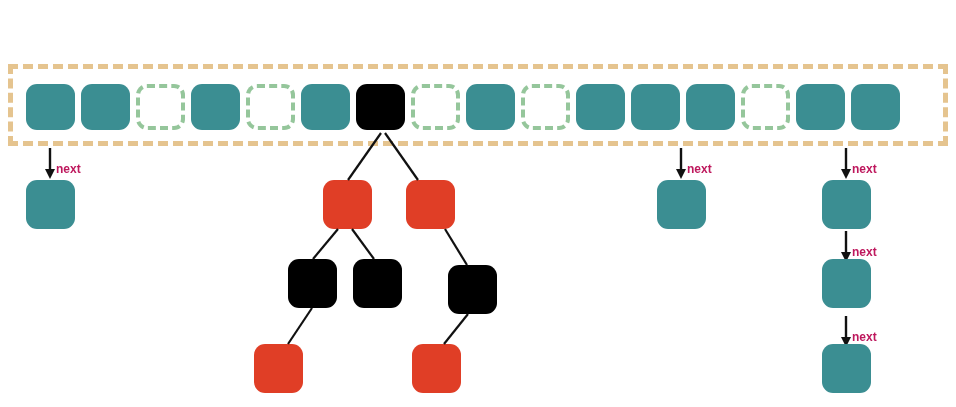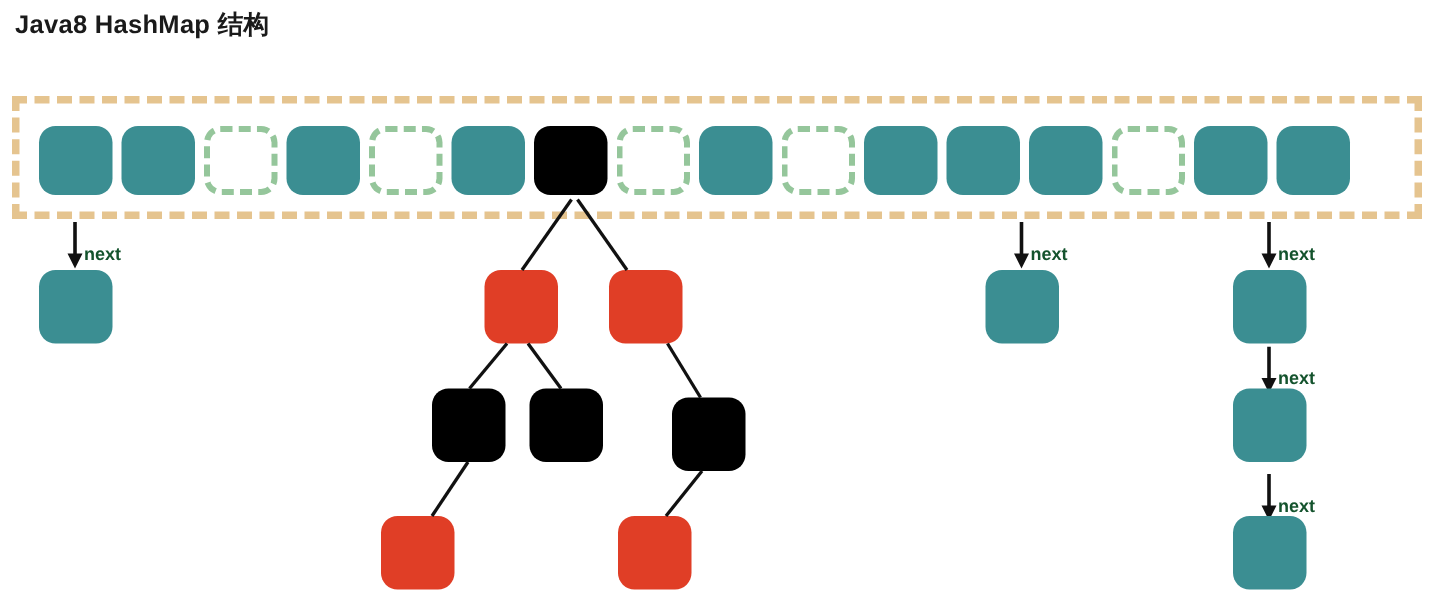--- a/index.html
+++ b/index.html
@@ -72,39 +72,38 @@
   
   .next-arrow {
     position: absolute;
     width: 46px;
     height: 30px;
   }
   .next-label {
     position: absolute;
     font-size: 12px;
     font-weight: bold;
-    color: #14532d;
+    color: #be185d;
     white-space: nowrap;
   }
   
   #tree-links {
     position: absolute;
     left: 0;
     top: 0;
     width: 956px;
     height: 407px;
     pointer-events: none;
   }
 </style>
 </head>
 <body>
 
 <div id="canvas">
 
-  <div id="title">Java8 HashMap 结构</div>
 
   <div id="bucket-array"></div>
 
   <div id="dynamic-layer">
       <div class="bucket-cell filled" style="left: 26px;"></div>
       <div class="bucket-cell filled" style="left: 81px;"></div>
       <div class="bucket-cell empty" style="left: 136px;"></div>
       <div class="bucket-cell filled" style="left: 191px;"></div>
       <div class="bucket-cell empty" style="left: 246px;"></div>
       <div class="bucket-cell filled" style="left: 301px;"></div>

